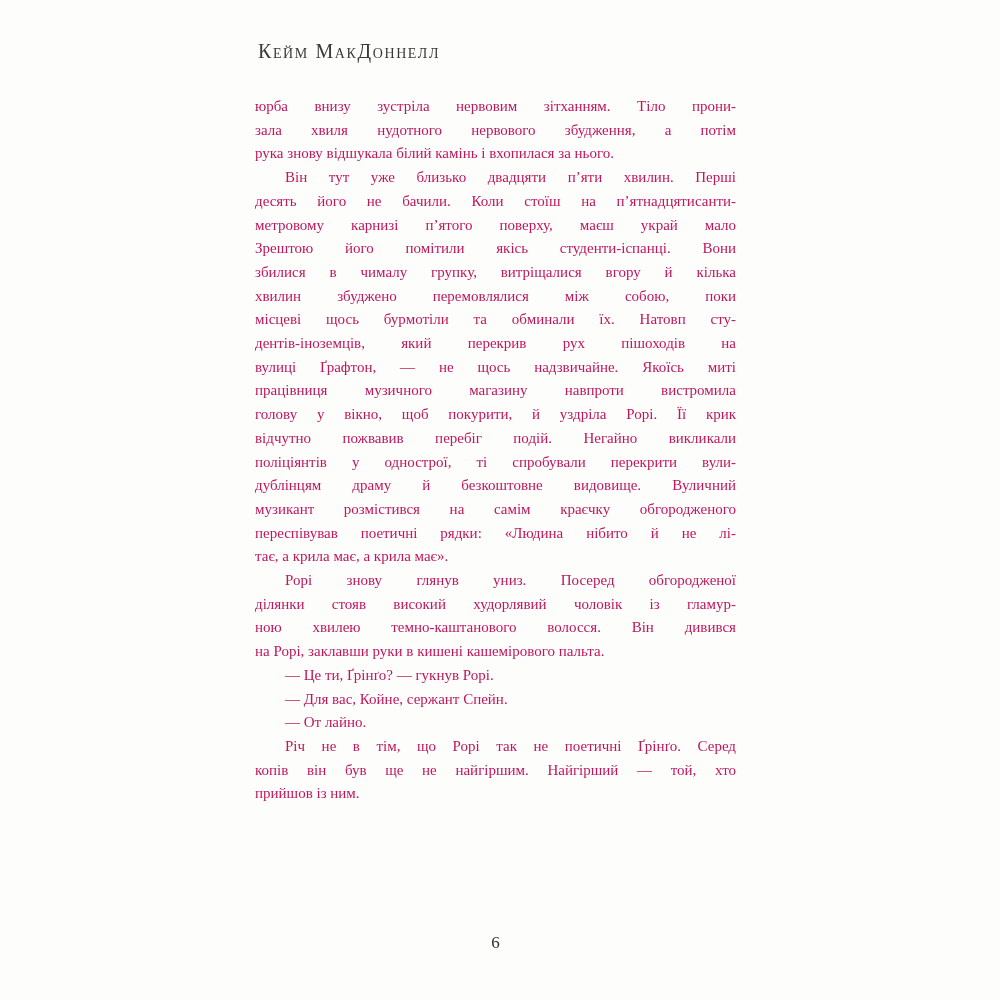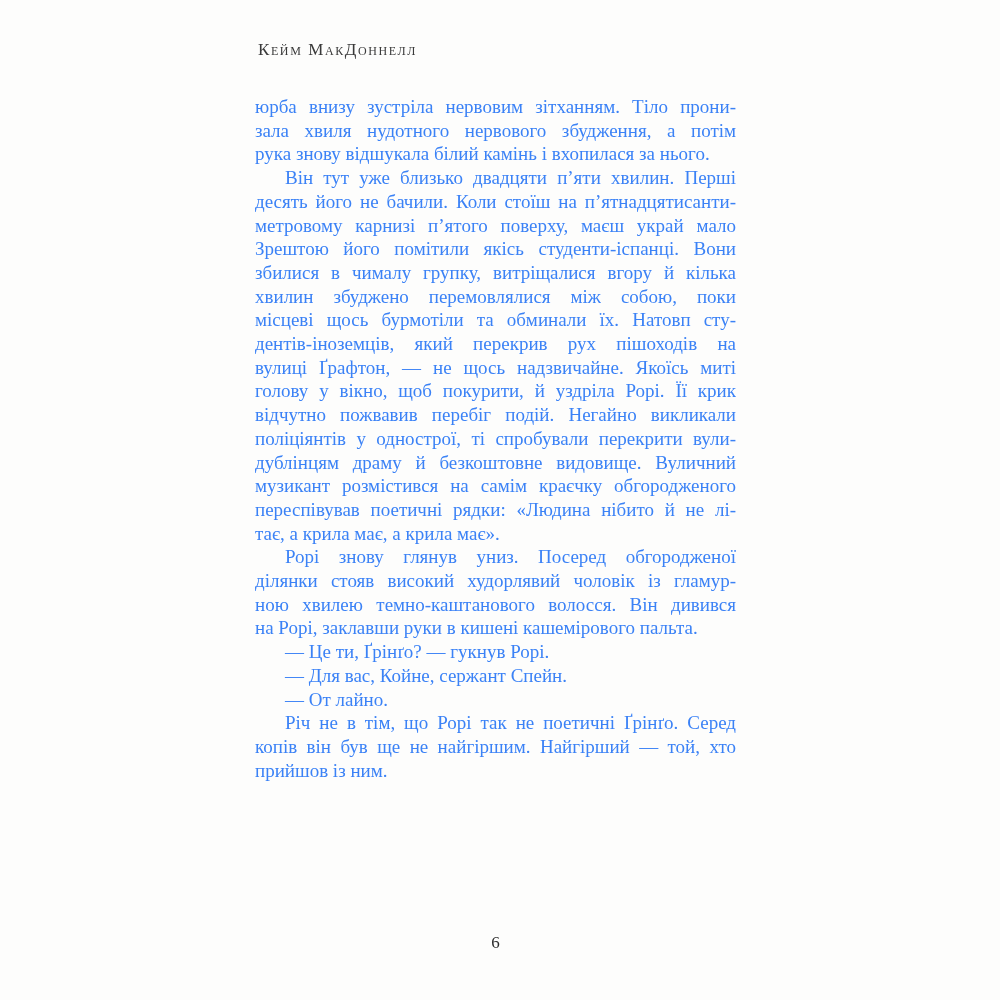--- a/index.html
+++ b/index.html
@@ -13,34 +13,34 @@
   }
   .page {
     position: absolute;
     inset: 0;
     background: #fdfdfc;
   }
   .running-header {
     position: absolute;
     left: 258px;
     top: 40px;
-    font-size: 17px;
+    font-size: 20px;
     font-variant: small-caps;
     letter-spacing: 1.6px;
     color: #3a3a3a;
     white-space: nowrap;
   }
   .text-block {
     position: absolute;
     left: 255px;
     top: 95px;
     width: 481px;
-    font-size: 19px;
+    font-size: 15px;
     line-height: 23.7px;
-    color: #3b82f6;
+    color: #be185d;
   }
   .para { margin: 0; }
   .line {
     text-align: justify;
     text-align-last: justify;
     text-justify: inter-word;
     white-space: normal;
   }
   .line.last {
     text-align-last: left;
@@ -74,20 +74,21 @@
       <div class="para">
         <div class="line first-indent">Він тут уже близько двадцяти п’яти хвилин. Перші</div>
         <div class="line">десять його не бачили. Коли стоїш на п’ятнадцятисанти-</div>
         <div class="line">метровому карнизі п’ятого поверху, маєш украй мало</div>
         <div class="line">Зрештою його помітили якісь студенти-іспанці. Вони</div>
         <div class="line">збилися в чималу групку, витріщалися вгору й кілька</div>
         <div class="line">хвилин збуджено перемовлялися між собою, поки</div>
         <div class="line">місцеві щось бурмотіли та обминали їх. Натовп сту-</div>
         <div class="line">дентів-іноземців, який перекрив рух пішоходів на</div>
         <div class="line">вулиці Ґрафтон, — не щось надзвичайне. Якоїсь миті</div>
+        <div class="line">працівниця музичного магазину навпроти вистромила</div>
         <div class="line">голову у вікно, щоб покурити, й уздріла Рорі. Її крик</div>
         <div class="line">відчутно пожвавив перебіг подій. Негайно викликали</div>
         <div class="line">поліціянтів у однострої, ті спробували перекрити вули-</div>
         <div class="line">дублінцям драму й безкоштовне видовище. Вуличний</div>
         <div class="line">музикант розмістився на самім краєчку обгородженого</div>
         <div class="line">переспівував поетичні рядки: «Людина нібито й не лі-</div>
         <div class="line last">тає, а крила має, а крила має».</div>
       </div>
       <div class="para">
         <div class="line first-indent">Рорі знову глянув униз. Посеред обгородженої</div>

